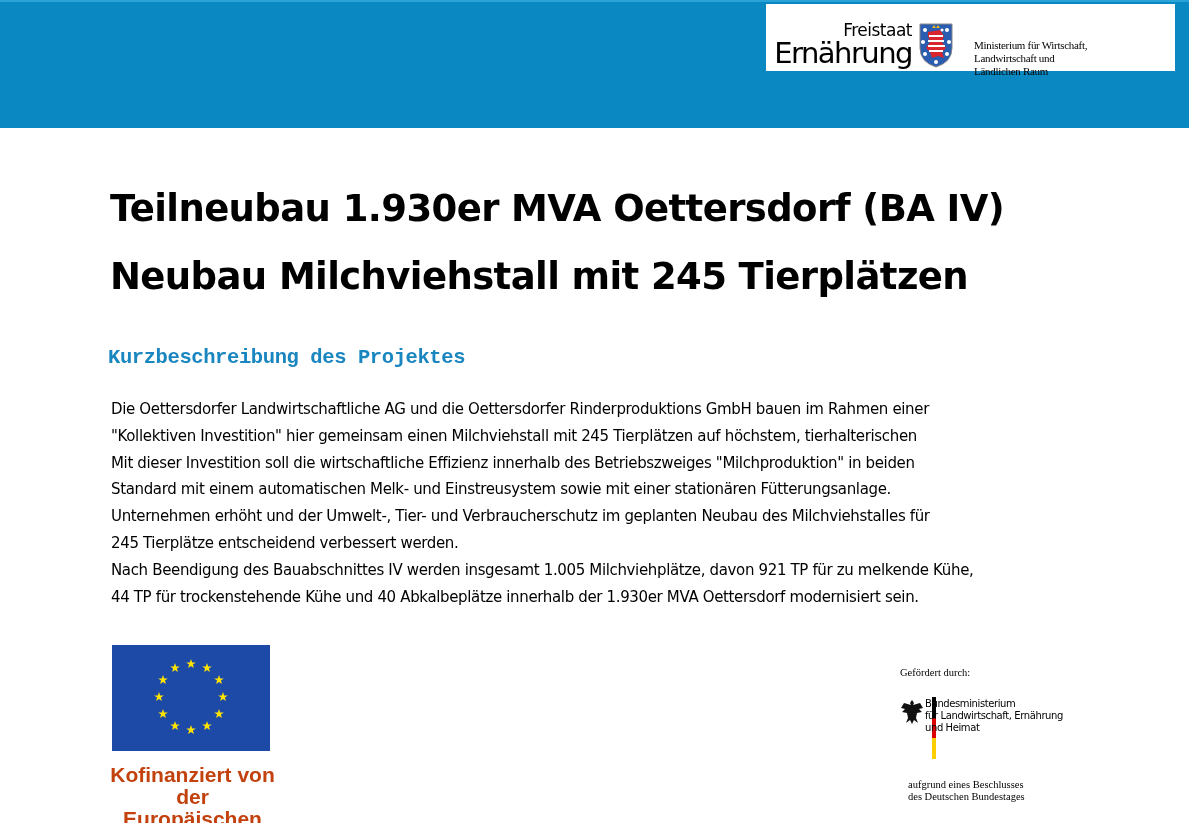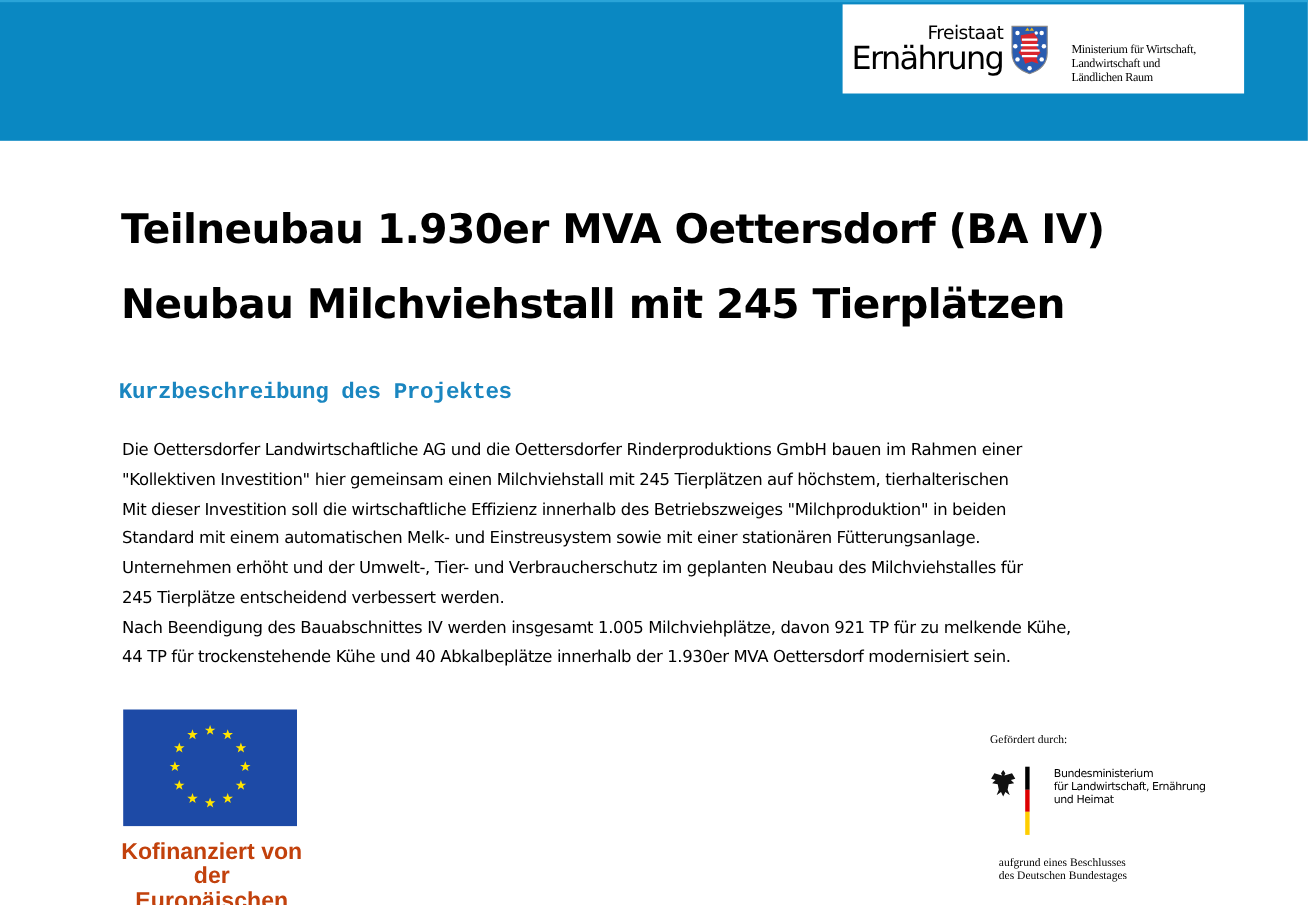--- a/index.html
+++ b/index.html
@@ -1,37 +1,37 @@
 <!DOCTYPE html>
 <html><head>
   <meta charset="utf-8">
   <style>
     html, body { margin:0; padding:0; }
     body { width:1189px; height:823px; background:#ffffff; position:relative; overflow:hidden; font-family:"Liberation Sans", sans-serif; color:#000; }
     .header-band { position:absolute; left:0; top:0; width:1189px; height:128px; background:#0a88c2; border-top:2px solid #2aa4d8; box-sizing:border-box; }
-    .logo-box { position:absolute; left:766px; top:2px; width:365px; height:81px; background:#fff; }
+    .logo-box { position:absolute; left:766px; top:2px; width:365px; height:67px; background:#fff;padding-left:44px; }
     .th-text { position:absolute; left:18px; top:16px; width:128px; }
     .th-freistaat { position:absolute; right:0; top:0; font-size:17px; font-family:"DejaVu Sans", sans-serif; letter-spacing:-0.5px; }
     .th-thueringen { position:absolute; right:0; top:16px; font-size:29px; font-family:"DejaVu Sans", sans-serif; letter-spacing:-1.5px; white-space:nowrap; }
     .crest { position:absolute; left:152px; top:18px; width:36px; height:46px; }
     .ministry { position:absolute; left:208px; top:35px; font-size:11px; line-height:13px; font-family:Liberation Serif, serif; letter-spacing:-0.3px; width:160px; }
     .title { position:absolute; left:110px; top:188px; font-family:"DejaVu Sans", sans-serif; font-weight:bold; font-size:37px; line-height:42px; letter-spacing:-0.6px; white-space:nowrap; }
     .title-line2 { top:256px; }
     .subtitle { position:absolute; left:108px; top:346px; font-family:Liberation Mono, monospace; font-weight:bold; font-size:20.5px; color:#1a86c0; letter-spacing:-0.4px; white-space:nowrap; }
     .body-text { position:absolute; left:111px; top:396px; width:990px; font-family:"DejaVu Sans", sans-serif; font-size:15px; line-height:26.8px; letter-spacing:-0.35px; }
     .body-text div { white-space:nowrap; }
     .eu-flag { position:absolute; left:112px; top:645px; width:158px; height:106px; background:#1d4aa6; }
     .eu-caption { position:absolute; left:95px; top:764px; width:195px; text-align:center; font-weight:bold; font-size:21px; line-height:22px; color:#c2410c; }
     .funding { position:absolute; left:900px; top:667px; font-family:"Liberation Serif", serif; }
     .funding-label { font-size:10.5px; }
     .bmel { position:absolute; left:0; top:30px; width:200px; height:70px; }
     .eagle { position:absolute; left:0; top:2px; width:24px; height:26px; }
     .flagbar { position:absolute; left:32px; top:0; width:4px; height:62px; }
     .flagbar div { height:33.33%; }
-    .bmel-text { position:absolute; left:58px; top:1px; font-family:"DejaVu Sans", sans-serif; font-size:10px; line-height:12px; letter-spacing:-0.4px; white-space:nowrap; }
+    .bmel-text { position:absolute; left:25px; top:1px; font-family:"DejaVu Sans", sans-serif; font-size:10px; line-height:12px; letter-spacing:-0.4px; white-space:nowrap; }
     .resolution { position:absolute; left:8px; top:112px; font-size:10.5px; line-height:12px; white-space:nowrap; }
   </style>
 </head>
 <body>
 
 <div class="header-band">
   <div class="logo-box">
     <div class="th-text">
       <span class="th-freistaat">Freistaat</span>
       <span class="th-thueringen">Ernährung</span>

